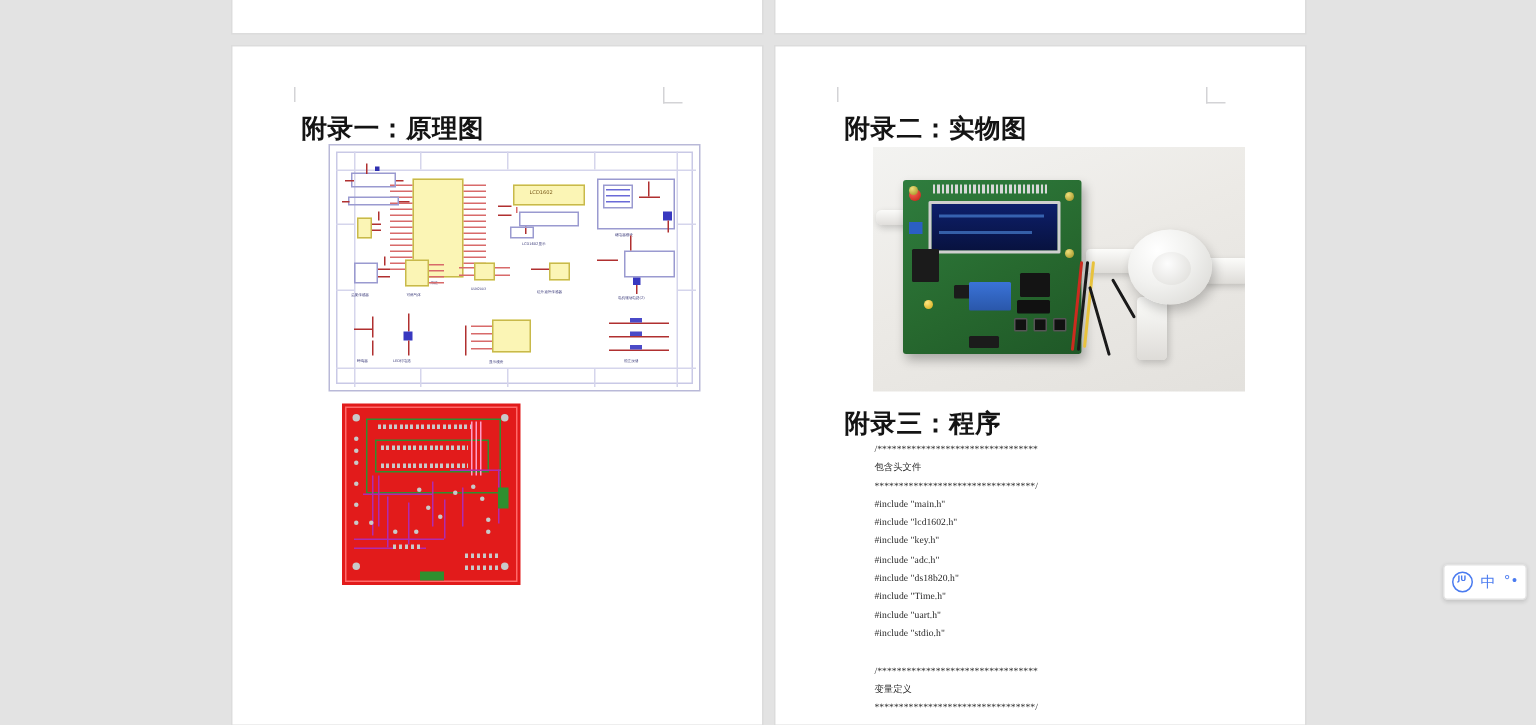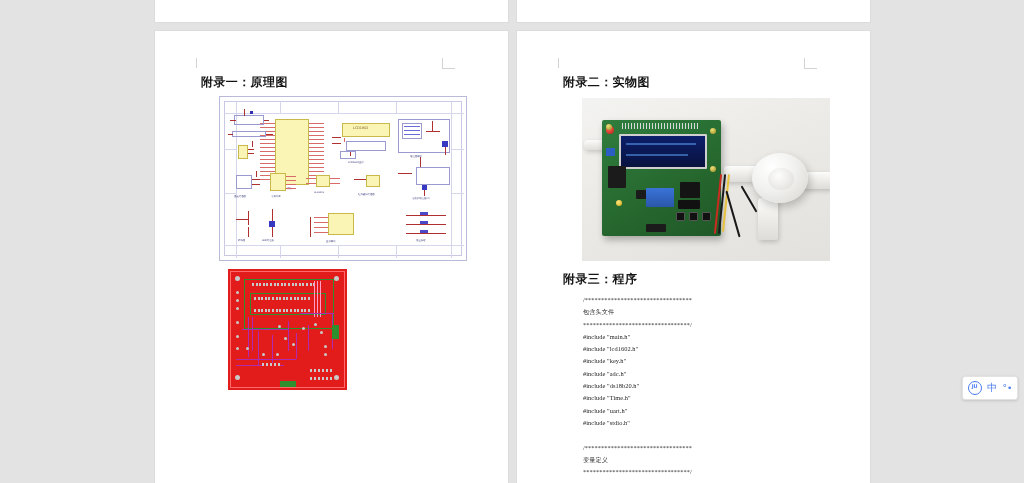--- a/index.html
+++ b/index.html
@@ -24,21 +24,21 @@
 
   
   .crop{position:absolute;border-color:#d3d3d6;border-style:solid;border-width:0;}
   .crop.tl{width:10px;height:10px;border-left-width:1px;}
   .crop.tr{width:12px;height:10px;border-left-width:1px;border-bottom-width:1px;}
 
   
   .heading{
     position:absolute;
     font-family:Liberation Sans, sans-serif;
-    font-weight:bold;font-size:12px;color:#141414;
+    font-weight:bold;font-size:17px;color:#141414;
     letter-spacing:.4px;white-space:nowrap;
   }
 
   
   .fig-schematic{
     position:absolute;left:219px;top:96px;width:248px;height:165px;
     background:#ffffff;border:1px solid #b9b9d8;box-sizing:border-box;
     overflow:hidden;
   }
   .fig-schematic .inner-frame{

